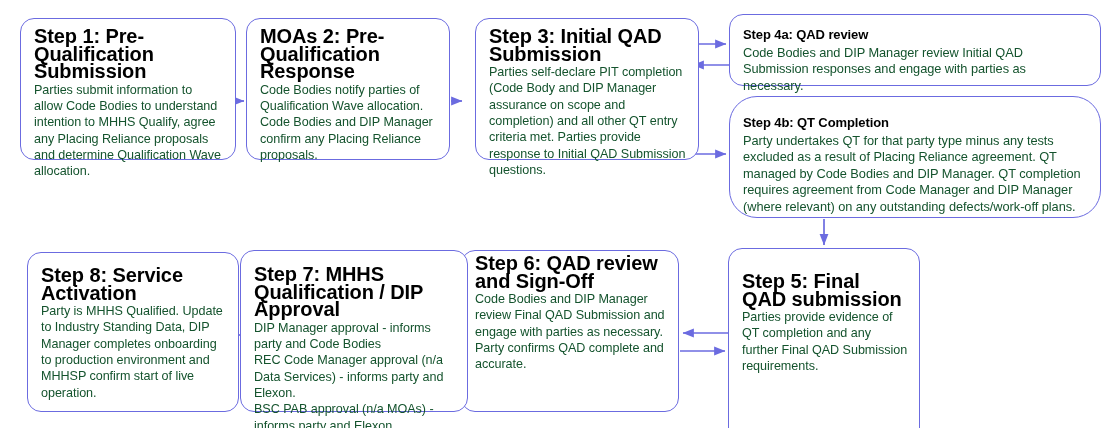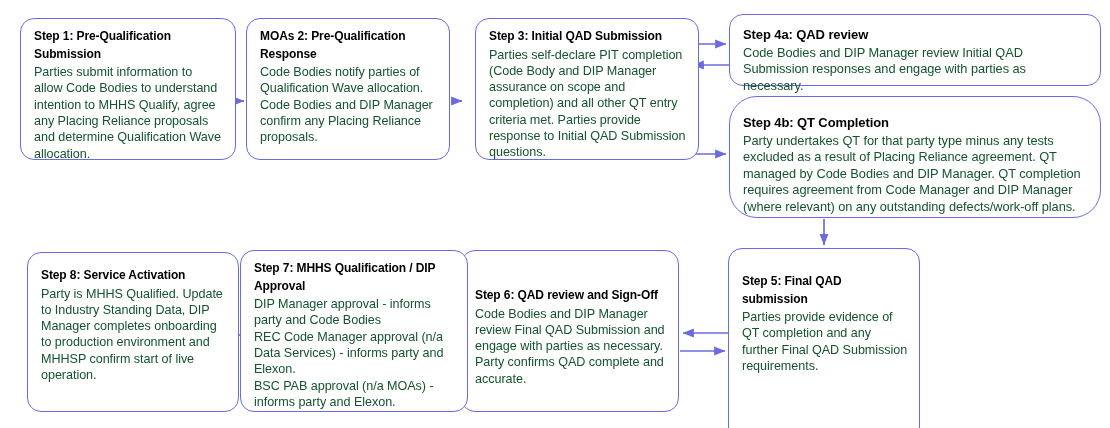--- a/index.html
+++ b/index.html
@@ -24,43 +24,43 @@
     box-sizing: border-box;
     border: 1.6px solid #6B6BE0;
     border-radius: 14px;
     background: #ffffff;
     padding: 9px 11px 8px 13px;
     color: #0d0d0d;
     z-index: 2;
   }
   .node .n-title {
     font-weight: bold;
-    font-size: 12px;
+    font-size: 20px;
     line-height: 17.6px;
     letter-spacing: -0.1px;
     margin: 0 0 1px 0;
     color: #000000;
   }
   .node .n-body {
     font-size: 12.6px;
     line-height: 16.3px;
     letter-spacing: -0.05px;
     margin: 0;
     color: #14532d;
     white-space: pre-line;
   }
   
   #node-step1 { left: 20px;  top: 18px;  width: 216px; height: 142px; }
   #node-step2 { left: 246px; top: 18px;  width: 204px; height: 142px; }
   #node-step3 { left: 475px; top: 18px;  width: 224px; height: 142px; }
   #node-step4a{ left: 729px; top: 14px;  width: 372px; height: 72px;  padding-top: 11px; }
   #node-step4b{ left: 729px; top: 96px;  width: 372px; height: 122px; padding-top: 17px; border-radius: 28px; }
   #node-step5 { left: 728px; top: 248px; width: 192px; height: 207px; padding-top: 24px; }
-  #node-step6 { left: 461px; top: 250px; width: 218px; height: 162px; padding-top: 36px; }
-  #node-step7 { left: 240px; top: 250px; width: 228px; height: 162px; padding-top: 9px; }
+  #node-step6 { left: 461px; top: 250px; width: 218px; height: 162px; padding-top: 4px; }
+  #node-step7 { left: 240px; top: 250px; width: 228px; height: 162px; padding-top: 15px; }
   #node-step8 { left: 27px;  top: 252px; width: 212px; height: 160px; padding-top: 14px; }
 
   #node-step4a .n-title, #node-step4b .n-title { font-size: 13px; }
   #node-step4a .n-body, #node-step4b .n-body { font-size: 12.8px; line-height: 16.6px; }
 
   .edges {
     position: absolute;
     left: 0; top: 0;
     width: 1110px;
     height: 428px;

